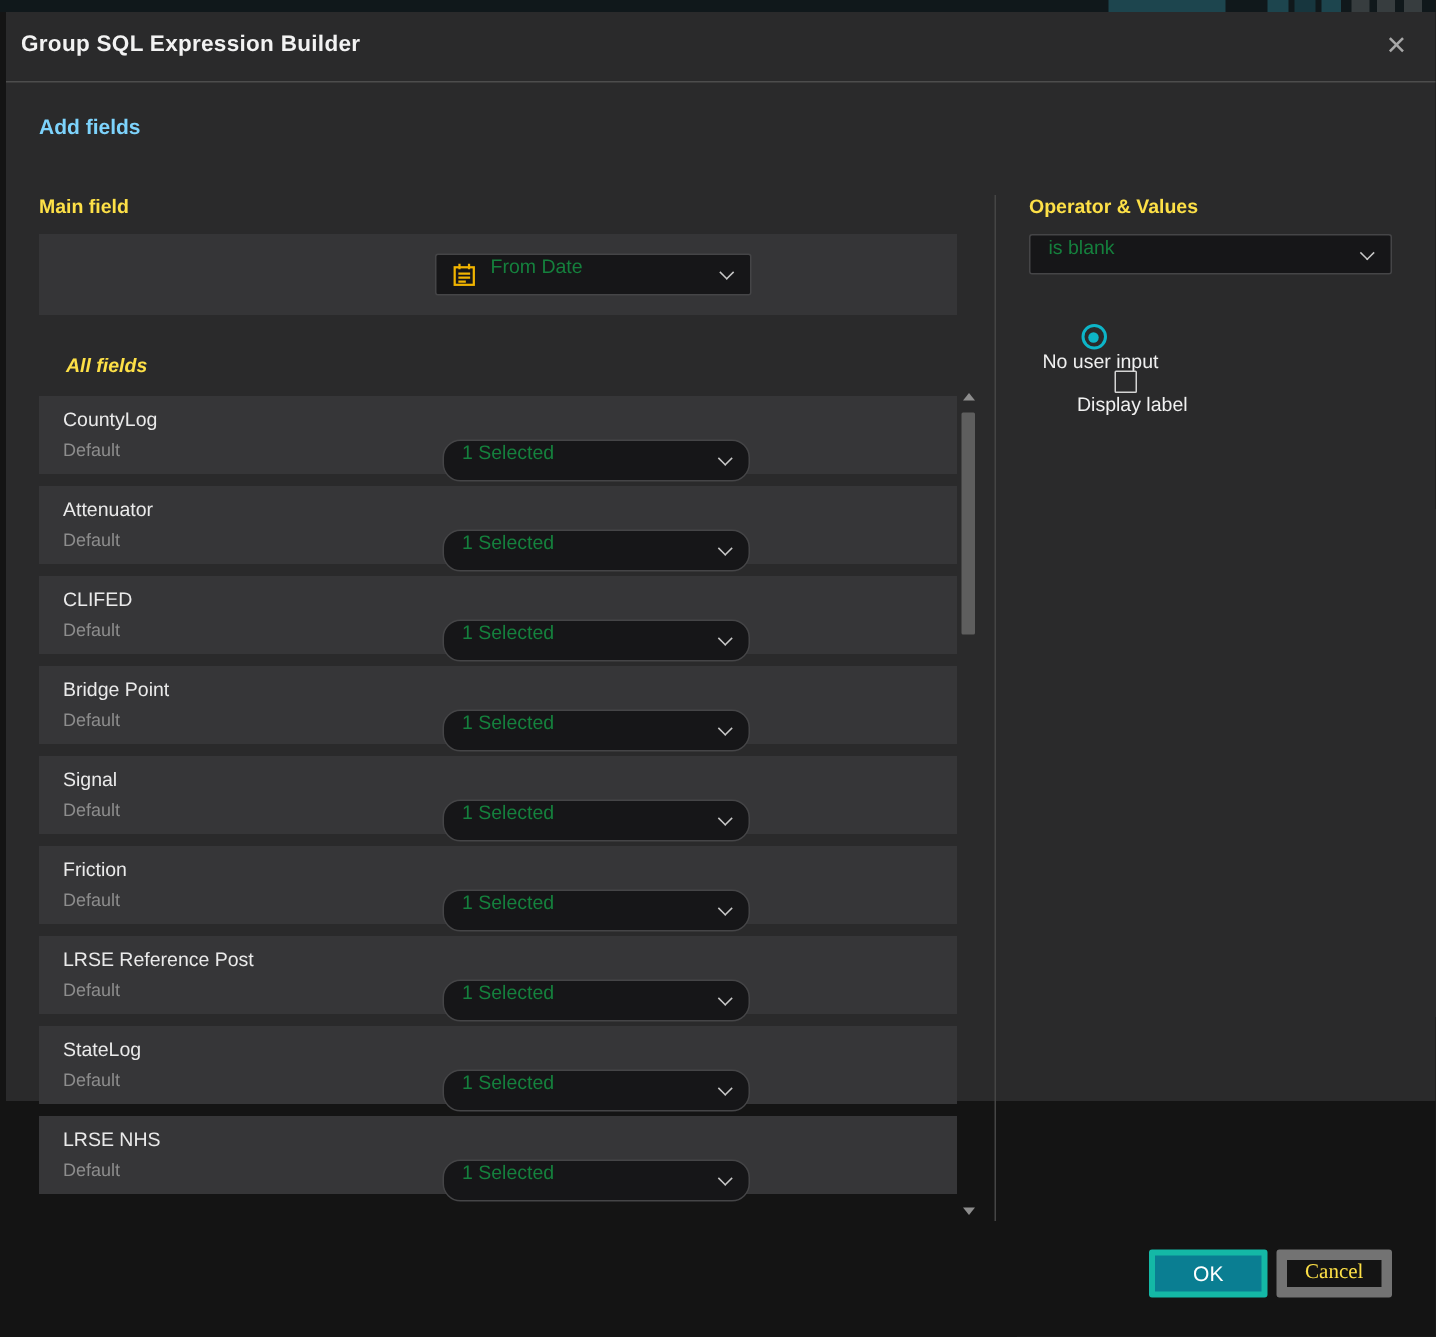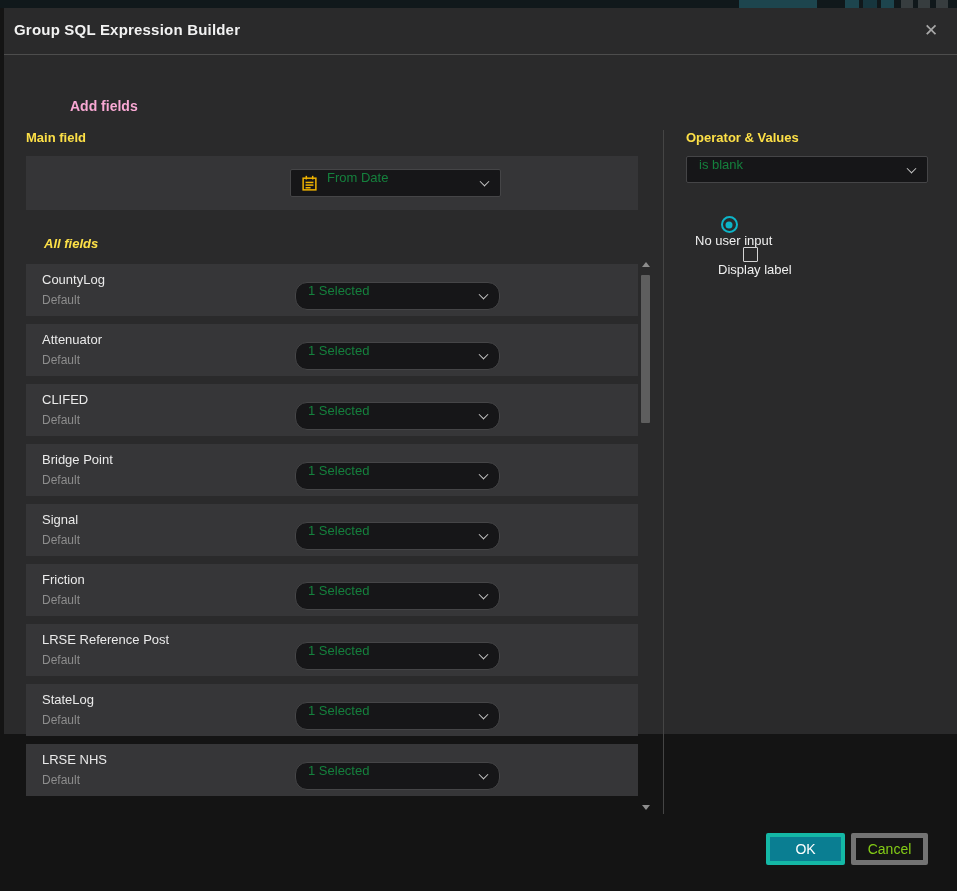--- a/index.html
+++ b/index.html
@@ -15,22 +15,22 @@
     background:#2a2a2b; color:#f0f0f0; }
 
   .dlg-header { position:absolute; left:0; top:0; width:100%; height:47px;
     border-bottom:1px solid #4d4d4d; }
   .dlg-title { position:absolute; left:10px; top:13px; font-size:15px; font-weight:700;
     color:#f2f2f2; letter-spacing:.2px; }
   .close-btn { position:absolute; right:13px; top:9px; width:26px; height:26px;
     display:flex; align-items:center; justify-content:center;
     color:#a8a8a8; font-size:17px; cursor:pointer; }
 
-  .section-heading { position:absolute; left:22px; top:90px; font-size:14px;
-    font-weight:700; color:#f9a8d4;margin-left:44px; }
+  .section-heading { position:absolute; left:22px; top:68px; font-size:14px;
+    font-weight:700; color:#7dd3fc; }
 
   .sub-label { position:absolute; font-size:13px; font-weight:700; color:#fde047; }
 
   
   .select { position:absolute; background:#161618; border:1px solid #454547;
     border-radius:2px; color:#15803d; font-size:13px; display:flex;
     align-items:flex-start; padding:0 28px 0 12px; cursor:pointer; }
   .chev { position:absolute; right:12px; top:50%; width:7px; height:7px;
     border-right:1.5px solid #c8c8c8; border-bottom:1.5px solid #c8c8c8;
     transform:translateY(-70%) rotate(45deg); }
@@ -41,21 +41,21 @@
   .sel-layer  { left:14px;  top:13px; width:240px; height:28px; }
   .sel-field  { left:264px; top:13px; width:211px; height:28px; padding-left:36px; }
   .cal-icon { position:absolute; left:10px; top:5px; width:17px; height:17px; }
 
   
   .fields-list { position:absolute; left:22px; top:256px; width:612px; }
   .row { position:relative; width:612px; height:52px; background:#363638;
     margin-bottom:8px; }
   .fname { position:absolute; left:16px; top:8px;  font-size:13px; color:#eaeaea; }
   .fsub  { position:absolute; left:16px; top:29px; font-size:12px; color:#8d8d8d; }
-  .row-select { left:269px; top:18px; width:205px; height:28px;border-radius:12px; }
+  .row-select { left:269px; top:29px; width:205px; height:28px;border-radius:12px; }
 
   
   .scrollbar { position:absolute; left:637px; top:252px; width:10px; height:552px; }
   .sb-up, .sb-down { position:absolute; left:1px; width:0; height:0; cursor:pointer; }
   .sb-up   { top:2px;    border-left:4px solid transparent; border-right:4px solid transparent; border-bottom:5px solid #8d8d8d; }
   .sb-down { bottom:2px; border-left:4px solid transparent; border-right:4px solid transparent; border-top:5px solid #8d8d8d; }
   .sb-thumb { position:absolute; left:0; top:15px; width:9px; height:148px;
     background:#5e5e5e; border-radius:1px; cursor:pointer; }
 
   .v-divider { position:absolute; left:659px; top:122px; width:1px; height:684px;
@@ -78,22 +78,22 @@
     align-items:center; cursor:pointer;flex-direction:column; }
   .checkbox-box { width:15px; height:15px; border:1px solid #d4d4d4;
     border-radius:1px; background:transparent; }
   .checkbox-label { margin-left:9px; font-size:13px; color:#f0f0f0; }
 
   
   .btn { position:absolute; top:825px; height:32px; border-radius:2px;
     font-size:14px; display:flex; align-items:center; justify-content:center;
     cursor:pointer; font-family:"Liberation Sans", sans-serif; }
   .btn-ok { left:762px; width:79px; background:#0a7e92; color:#ffffff; border:4px solid #14b8a6; }
-  .btn-cancel { left:847px; width:77px; background:transparent; color:#84cc16;
-    border:5px solid #737373; }
+  .btn-cancel { left:847px; width:77px; background:transparent; color:#fde047;
+    border:7px solid #737373;font-family:Liberation Serif, serif; }
 </style>
 </head>
 <body>
 
 <div class="topstrip">
   <div class="frag" style="left:739px;width:78px;background:#1d454e"></div>
   <div class="frag" style="left:845px;width:14px;background:#1d454e"></div>
   <div class="frag" style="left:863px;width:14px;background:#17363e"></div>
   <div class="frag" style="left:881px;width:13px;background:#1d454e"></div>
   <div class="frag" style="left:901px;width:12px;background:#373d3f"></div>

